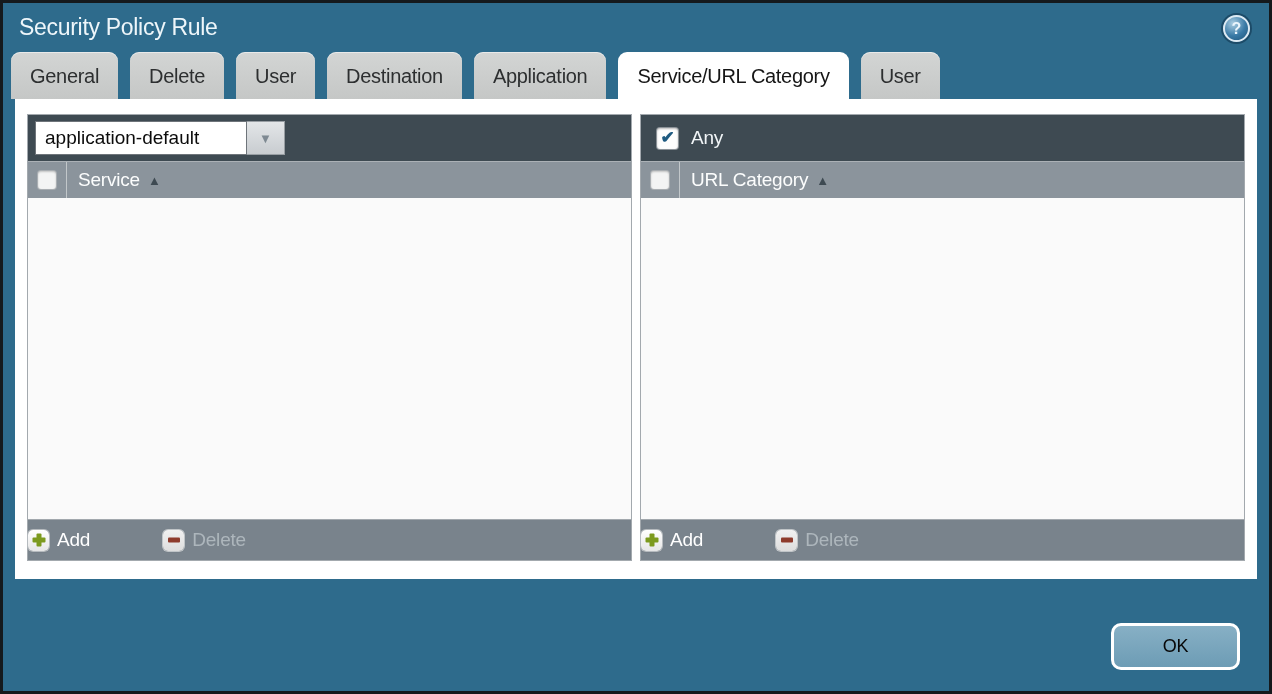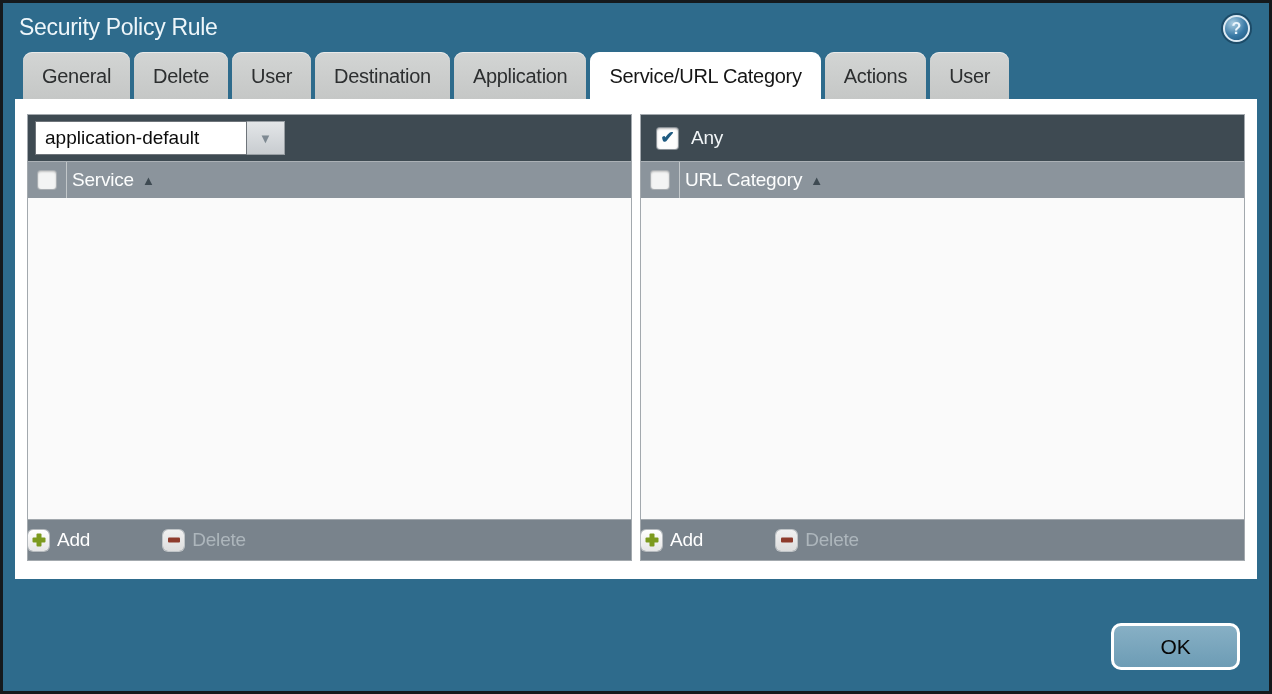--- a/index.html
+++ b/index.html
@@ -33,22 +33,22 @@
     background: radial-gradient(circle at 35% 28%, #a9cde2, #3a7aa6 55%, #1c5379 100%);
     border: 2px solid #ddeaf3;
     box-shadow: 0 0 0 2px rgba(15,50,74,.55);
     color: #eaf5fc; font-size: 16px; font-weight: bold;
     display: flex; align-items: center; justify-content: center;
     cursor: pointer;
   }
 
   
   .tab-row {
-    display: flex; align-items: flex-end; gap: 4px;
-    padding-left: 20px;
+    display: flex; align-items: flex-end; gap: 12px;
+    padding-left: 8px;
     height: 48px;
   }
   .tab {
     height: 47px;
     padding: 0 19px;
     line-height: 49px;
     font-size: 20px;
     letter-spacing: -0.3px;
     color: #2d2f30;
     background: linear-gradient(#d3d5d4, #c5c7c6);
@@ -138,21 +138,21 @@
     background: #8b949c;
     border-top: 1px solid #abb1b6;
     display: flex; align-items: center;
     color: #fcfdfd; font-size: 19px;
   }
   .cb-cell {
     width: 39px; align-self: stretch;
     display: flex; align-items: center; justify-content: center;
     border-right: 1px solid #c2c7ca;
   }
-  .col-label { margin-left: 5px; letter-spacing: -0.2px; cursor: pointer; }
+  .col-label { margin-left: 11px; letter-spacing: -0.2px; cursor: pointer; }
   .sort-arrow { margin-left: 8px; font-size: 13px; color: #3e4a52; cursor: pointer; }
 
   .panel-body { flex: 1 1 auto; background: #fafafa; }
 
   
   .panel-footer {
     flex: none;
     height: 41px;
     background: #79838c;
     border-top: 1px solid #a2a8ad;
@@ -190,21 +190,21 @@
 
   
   .dialog-actions {
     position: absolute; right: 29px; bottom: 21px;
     display: flex; gap: 13px;
   }
   .btn {
     width: 129px; height: 47px;
     border: 3px solid #ffffff; border-radius: 10px;
     display: flex; align-items: center; justify-content: center;
-    font-size: 21px; color: #070707; letter-spacing: -0.2px;
+    font-size: 18px; color: #070707; letter-spacing: -0.2px;
     cursor: pointer;
   }
   .btn-ok     { background: linear-gradient(#87b0c5, #6d9cb5); }
   .btn-cancel { background: linear-gradient(#d6d9db, #c2c6ca); }
 </style>
 </head>
 <body>
 
 <div class="screen">
 
@@ -215,21 +215,20 @@
     <span>?</span>
   </div>
 
   <div class="tab-row">
     <div class="tab">General</div>
     <div class="tab">Delete</div>
     <div class="tab">User</div>
     <div class="tab">Destination</div>
     <div class="tab">Application</div>
     <div class="tab active">Service/URL Category</div>
-    <div class="tab">Actions</div>
     <div class="tab">User</div>
   </div>
 
   <div class="content">
 
     <div class="panel">
       <div class="panel-top">
         <div class="dropdown">
           <input class="dropdown-input" type="text" value="application-default" style="">
           <div class="dropdown-btn">

